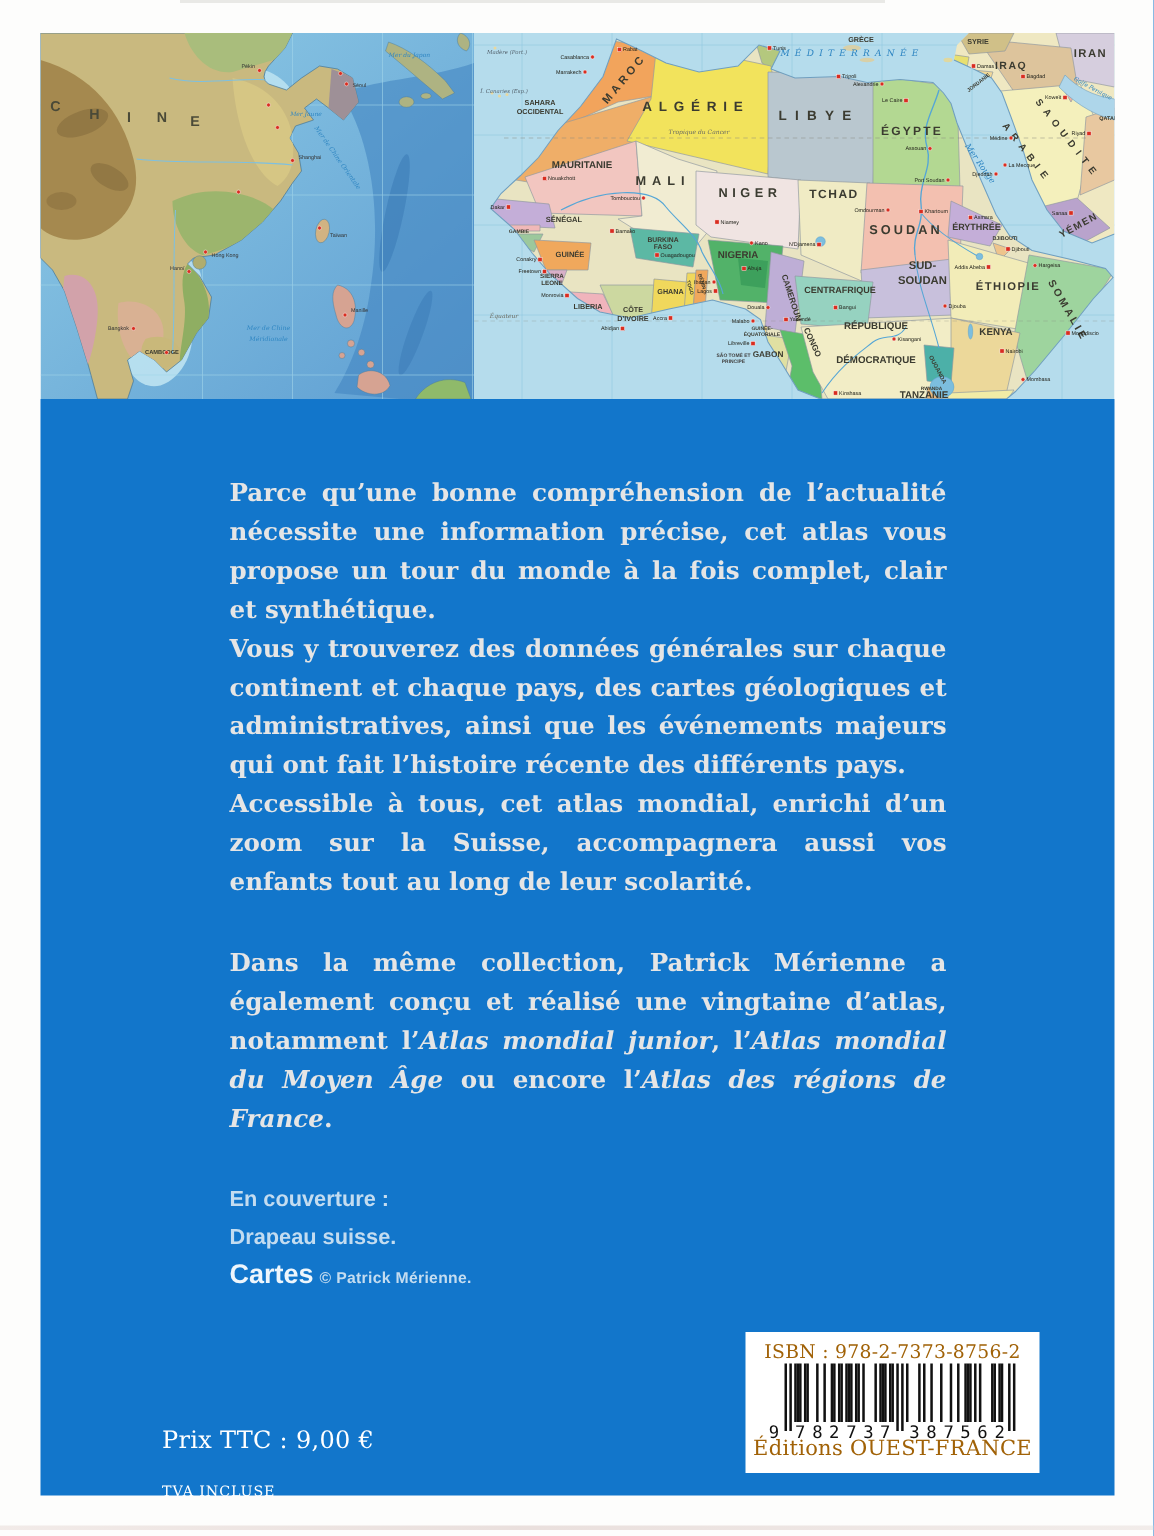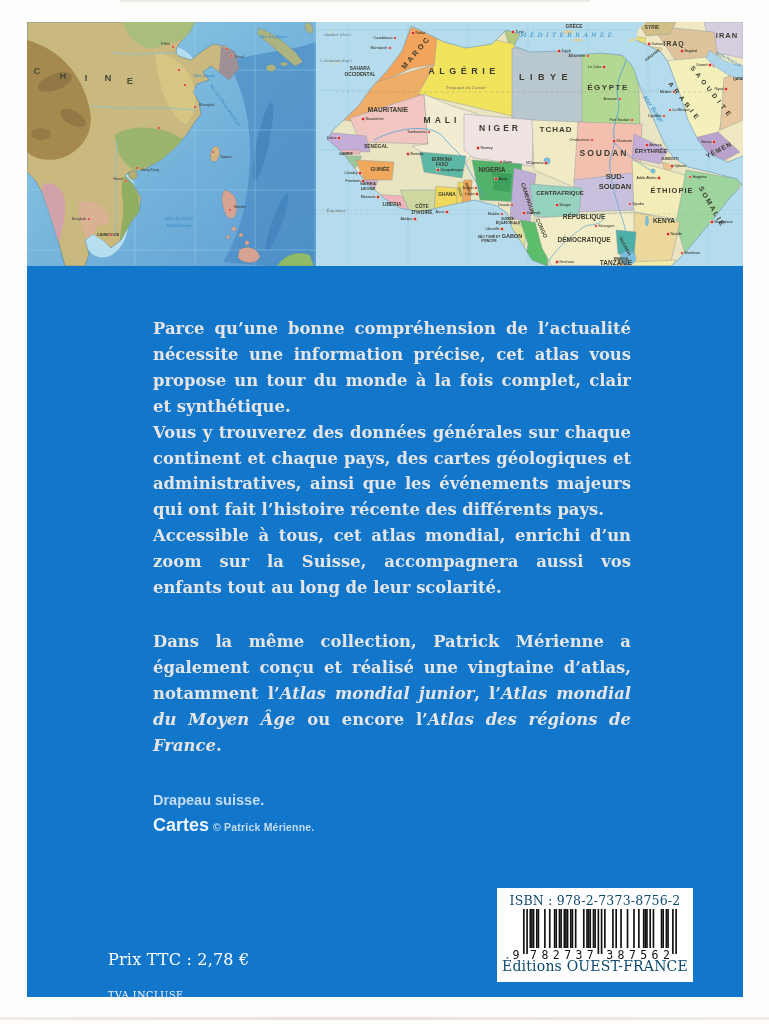--- a/index.html
+++ b/index.html
@@ -19,21 +19,21 @@
   .blurb .gap{margin-top:28px}
   .it{font-style:italic}
   .credits{position:absolute;left:126px;top:522px;font-family:"Liberation Sans",sans-serif;
            font-weight:700;font-size:14.5px;line-height:24.5px;color:#c3dcf0}
   .cartes-b{color:#eef6fc;font-size:18px}
   .copy{font-size:10.5px;font-weight:700;color:#c3dcf0;letter-spacing:.2px}
   .price{position:absolute;left:81px;top:684px;color:#fff;font-family:"DejaVu Serif",serif}
   .price-main{font-size:16px;letter-spacing:.2px}
   .price-sub{font-size:9.5px;letter-spacing:.6px;margin-top:20px}
   .barcode{position:absolute;left:470px;top:622px;width:196px;height:94px;background:#fff;
-           text-align:center;color:#0c4a6e;font-family:"DejaVu Serif",serif}
+           text-align:center;color:#a16207;font-family:"DejaVu Serif",serif}
   .isbn{font-size:12.5px;padding-top:5px;letter-spacing:.2px}
   .ean{display:block;margin:0 auto}
   .publisher{font-size:14px;margin-top:-2px;letter-spacing:.2px}
 </style>
 </head>
 <body>
 
 <div class="artifact-top"></div>
 <div class="artifact-bottom"></div>
 
@@ -399,26 +399,27 @@
   <div class="panel">
 
     <div class="blurb">
       <p>Parce qu’une bonne compréhension de l’actualité nécessite une information précise, cet atlas vous propose un tour du monde à la fois complet, clair et synthétique.</p>
       <p>Vous y trouverez des données générales sur chaque continent et chaque pays, des cartes géologiques et administratives, ainsi que les événements majeurs qui ont fait l’histoire récente des différents pays.</p>
       <p>Accessible à tous, cet atlas mondial, enrichi d’un zoom sur la Suisse, accompagnera aussi vos enfants tout au long de leur scolarité.</p>
       <p class="gap"><span>Dans la même collection, Patrick Mérienne a également conçu et réalisé une vingtaine d’atlas, notamment l’</span><span class="it">Atlas mondial junior</span><span>, l’</span><span class="it">Atlas mondial du Moyen Âge</span><span> ou encore l’</span><span class="it">Atlas des régions de France</span><span>.</span></p>
     </div>
 
     <div class="credits">
+      <div>En couverture :</div>
       <div>Drapeau suisse.</div>
       <div><span class="cartes-b">Cartes</span> <span class="copy">© Patrick Mérienne.</span></div>
     </div>
 
     <div class="price">
-      <div class="price-main">Prix TTC : 2,78 €</div>
+      <div class="price-main">Prix TTC : 9,00 €</div>
       <div class="price-sub">TVA INCLUSE</div>
     </div>
 
     <div class="barcode">
       <div class="isbn">ISBN : 978-2-7373-8756-2</div>
       <svg class="ean" width="180" height="52" viewBox="0 0 180 52">
           <rect x="18.00" y="1" width="1.67" height="45" fill="#111"></rect>
           <rect x="21.24" y="1" width="1.67" height="45" fill="#111"></rect>
           <rect x="24.48" y="1" width="1.67" height="39" fill="#111"></rect>
           <rect x="26.10" y="1" width="1.67" height="39" fill="#111"></rect>

